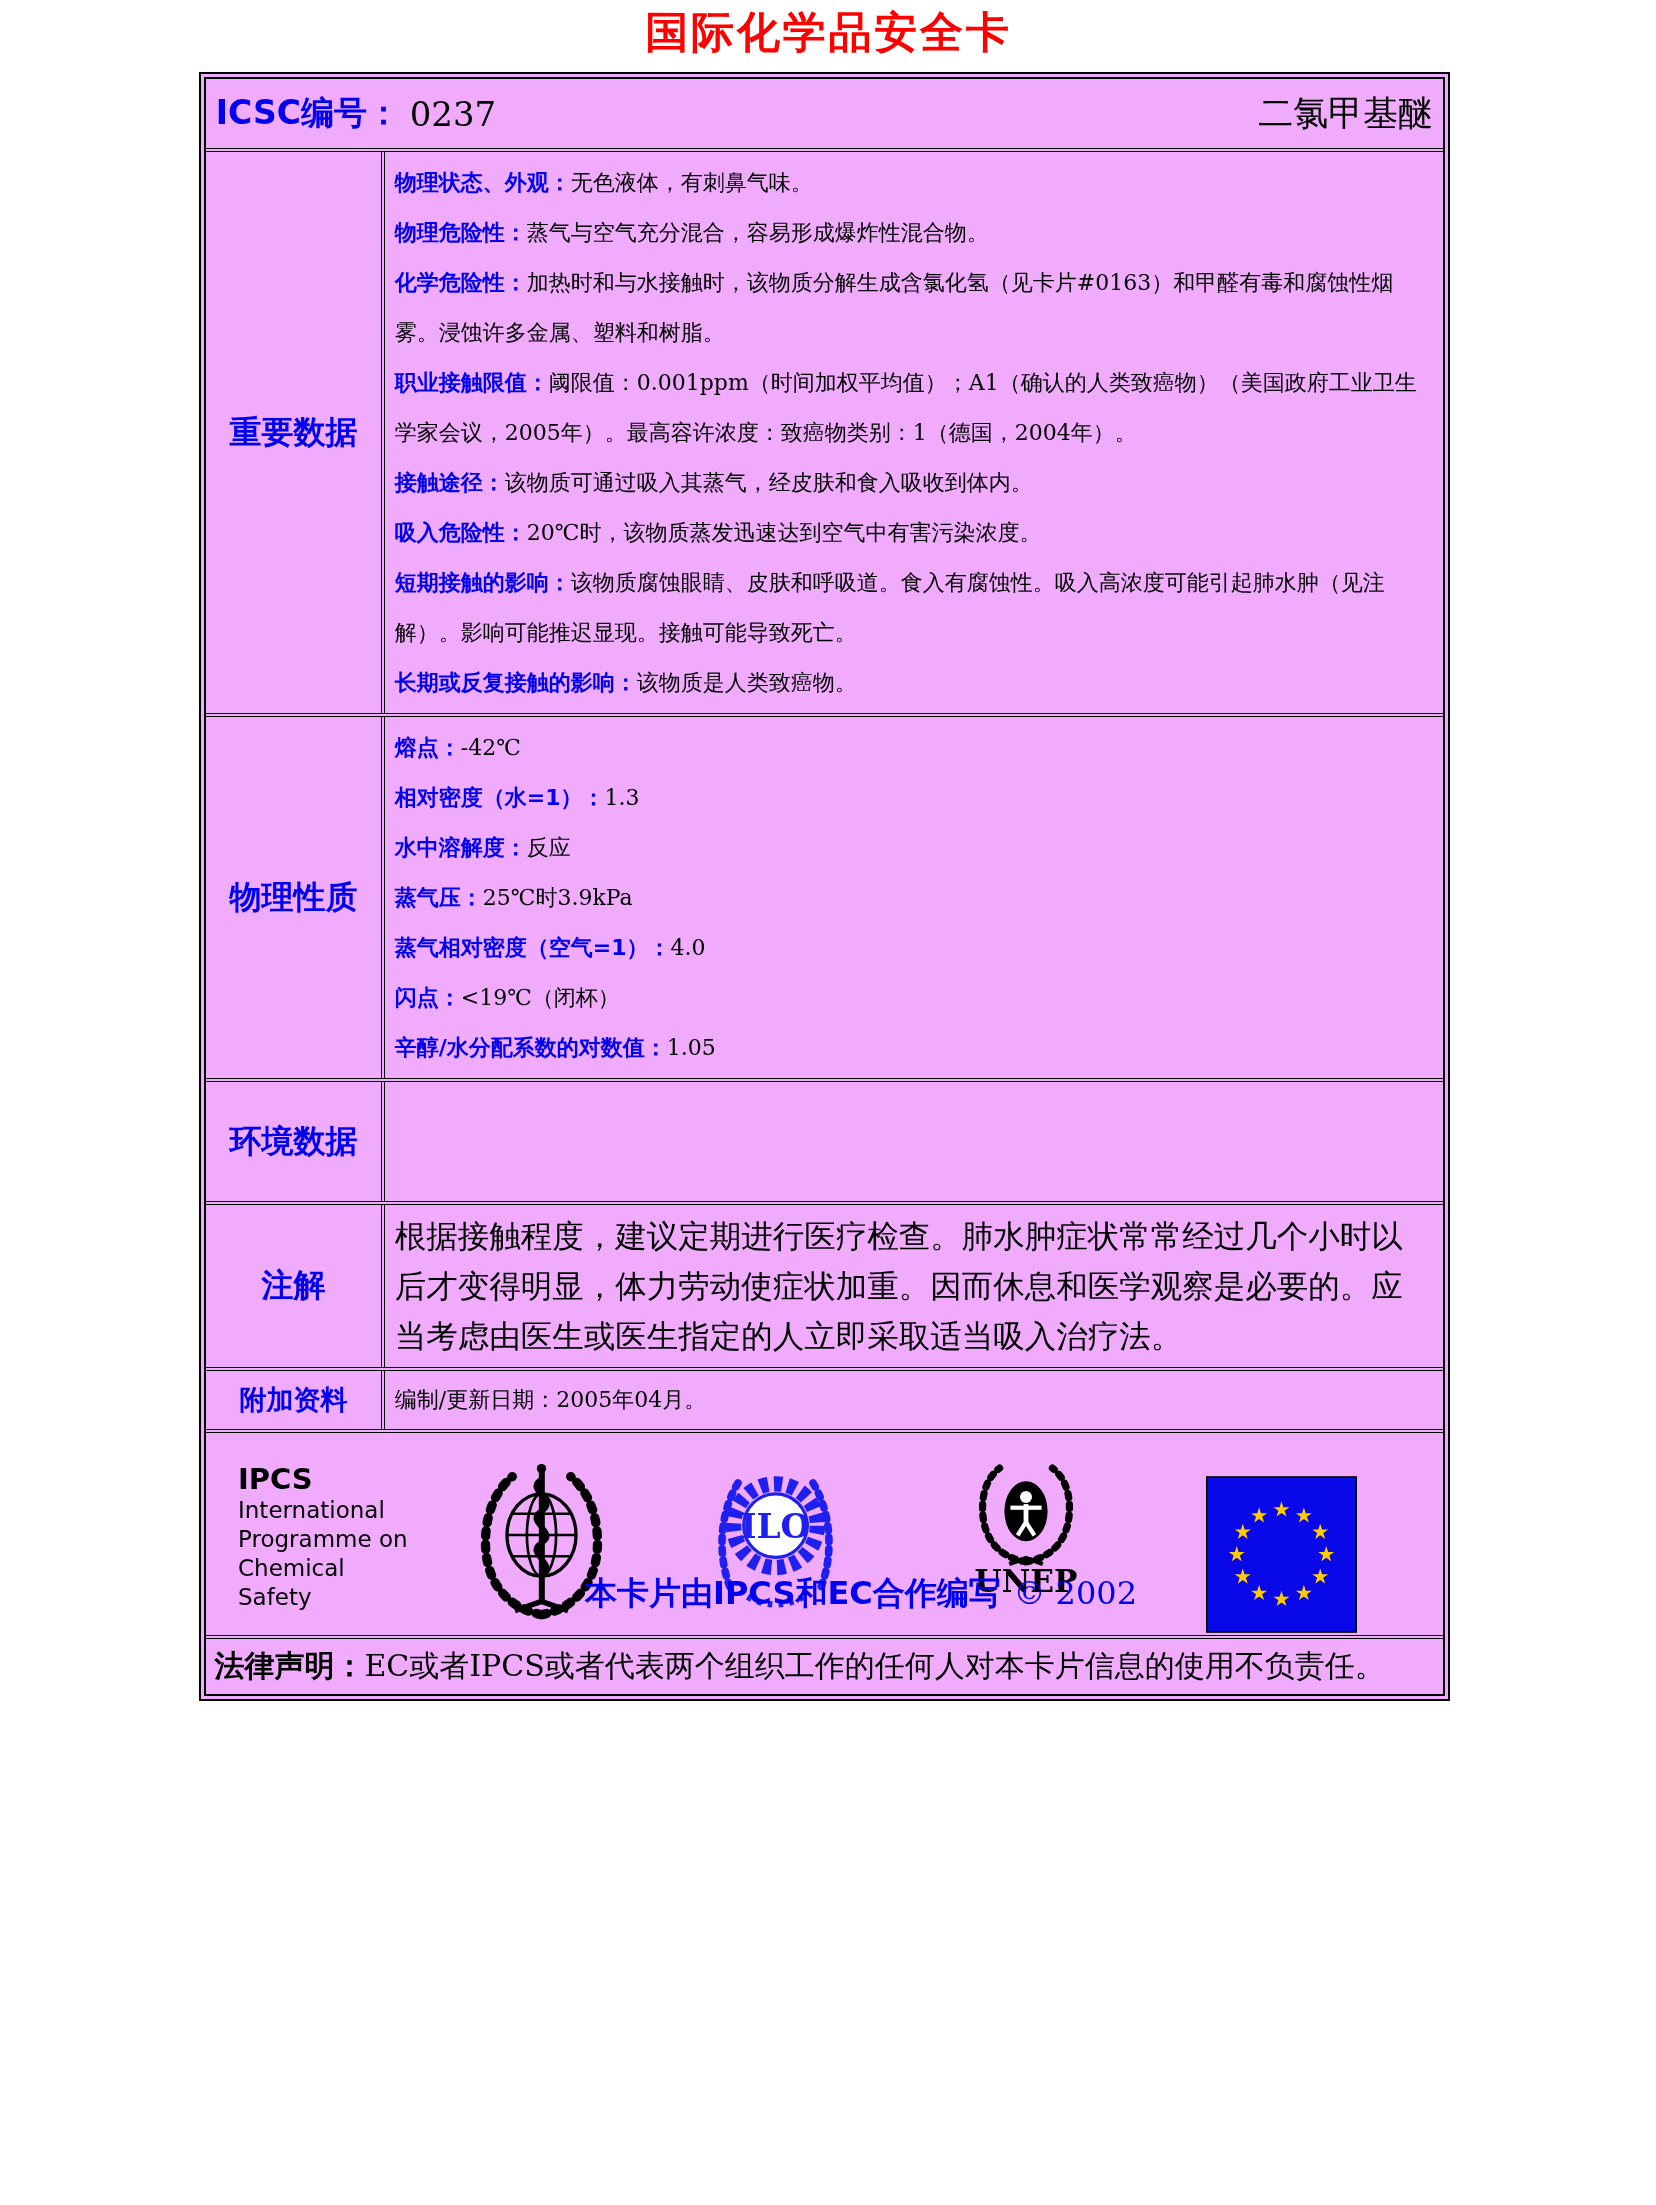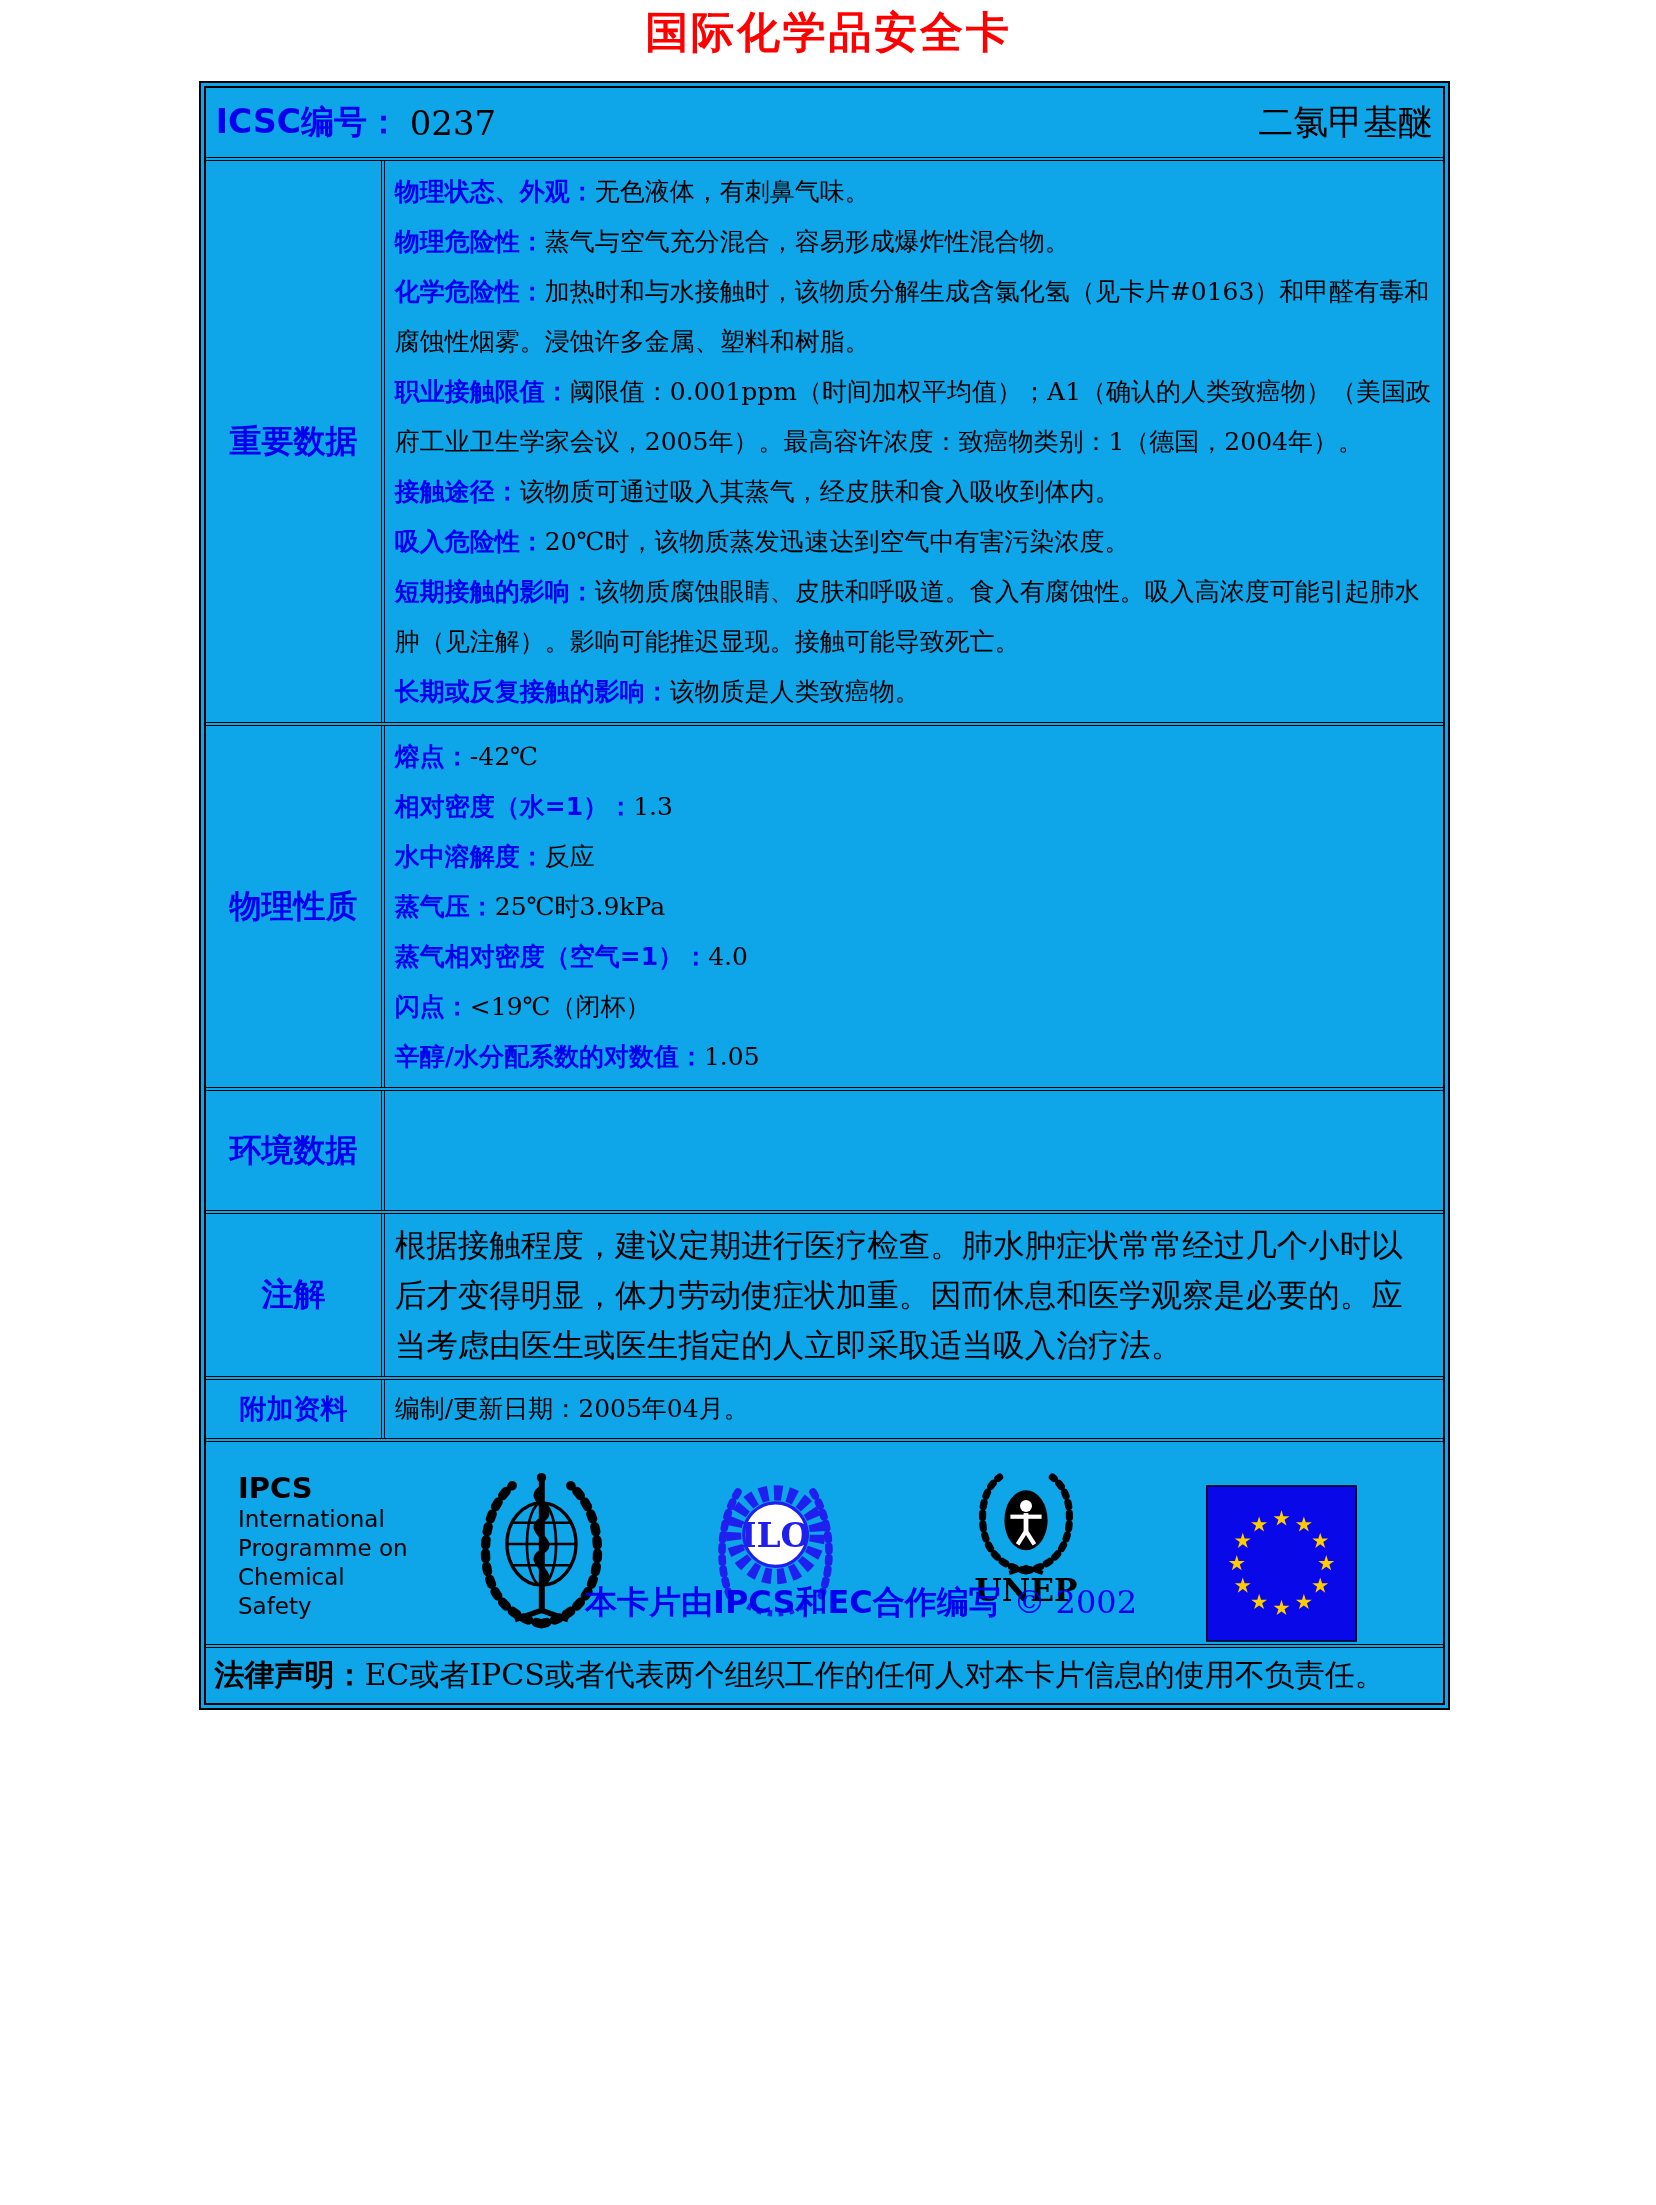--- a/index.html
+++ b/index.html
@@ -7,32 +7,32 @@
   body {
     width:1657px; height:2205px; overflow:hidden; position:relative;
     font-family:"DejaVu Sans", sans-serif;
   }
   .page-title {
     width:1657px; text-align:center; padding-top:4.2px; height:73px;
     font-size:43px; font-weight:bold; color:#FF0000; letter-spacing:2.8px;
     font-family:Liberation Sans, sans-serif;
   }
   .card {
-    position:absolute; left:199px; top:81px; width:1251px;
-    border:7px double #000; background:#0ea5e9;
+    position:absolute; left:199px; top:72px; width:1251px;
+    border:7px double #000; background:#f0abfc;
   }
   .row { display:flex; border-top:4.9px double #000; }
   .row:first-child { border-top:none; }
   .label-cell {
     width:179px; flex:0 0 179px; border-right:4.9px double #000;
     display:flex; align-items:center; justify-content:center;
     color:#0000EE; font-weight:bold; font-size:32px; text-align:center;
   }
   .content-cell { flex:1 1 auto; padding:5.6px 9.8px; }
-  .item { display:block; font-size:25px; line-height:50px; color:#000;
+  .item { display:block; font-size:22px; line-height:50px; color:#000;
           font-family:"DejaVu Serif", serif; }
   .blabel { color:#0000EE; font-weight:bold; font-family:"DejaVu Sans", sans-serif; }
   .btext  { color:#000; }
   
   .row-header { min-height:69px; align-items:center; padding:0 9.8px; display:flex; }
   .icsc-label { color:#0000EE; font-weight:bold; font-size:33px; }
   .icsc-number { color:#000; font-size:34px; font-family:"DejaVu Serif", serif; margin-left:9.8px; }
   .chem-name { margin-left:auto; color:#000; font-size:35px; font-family:"DejaVu Serif", serif; }
   .sec-env .content-cell { min-height:119px; }
   .row-additional { min-height:62px; }

